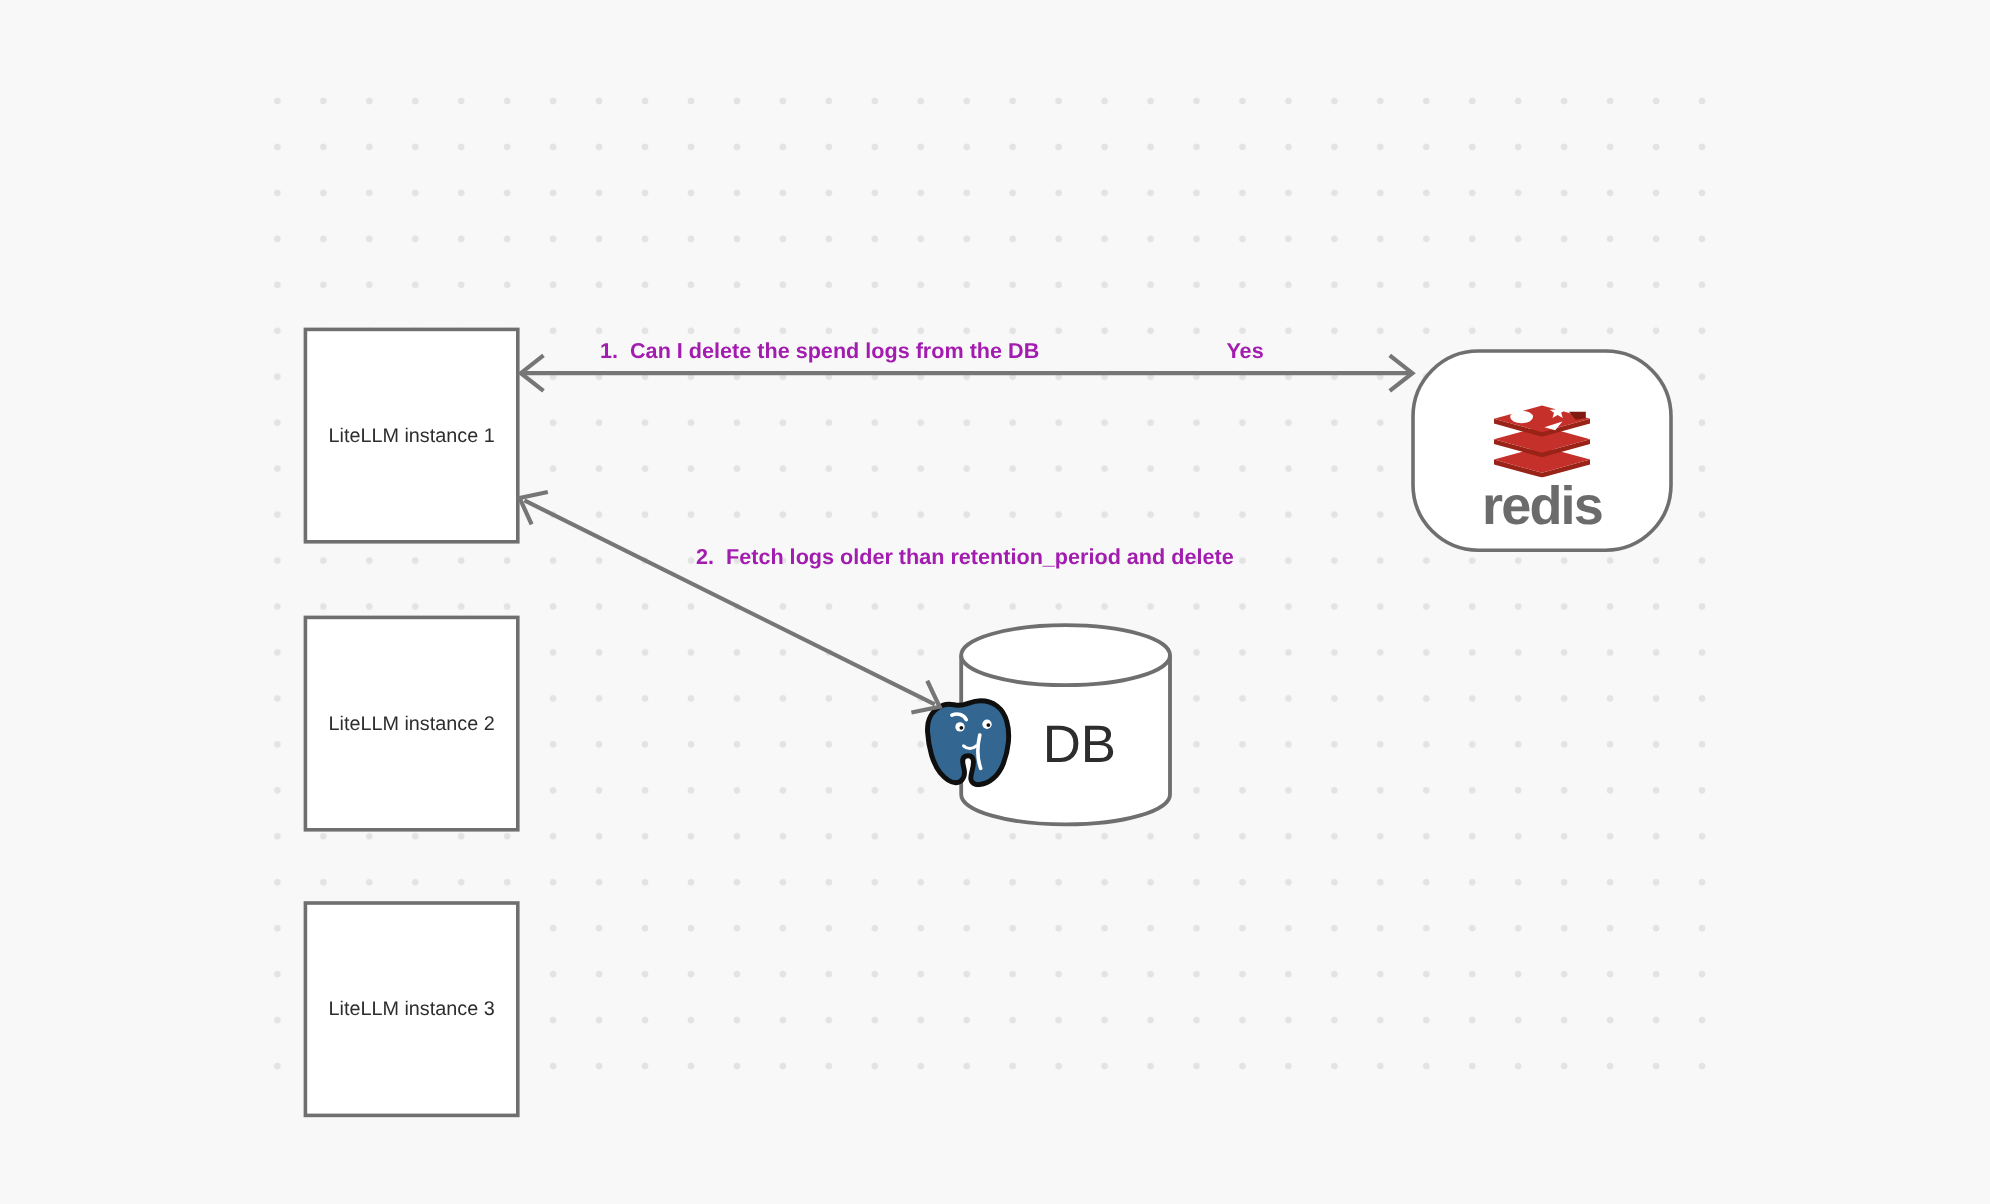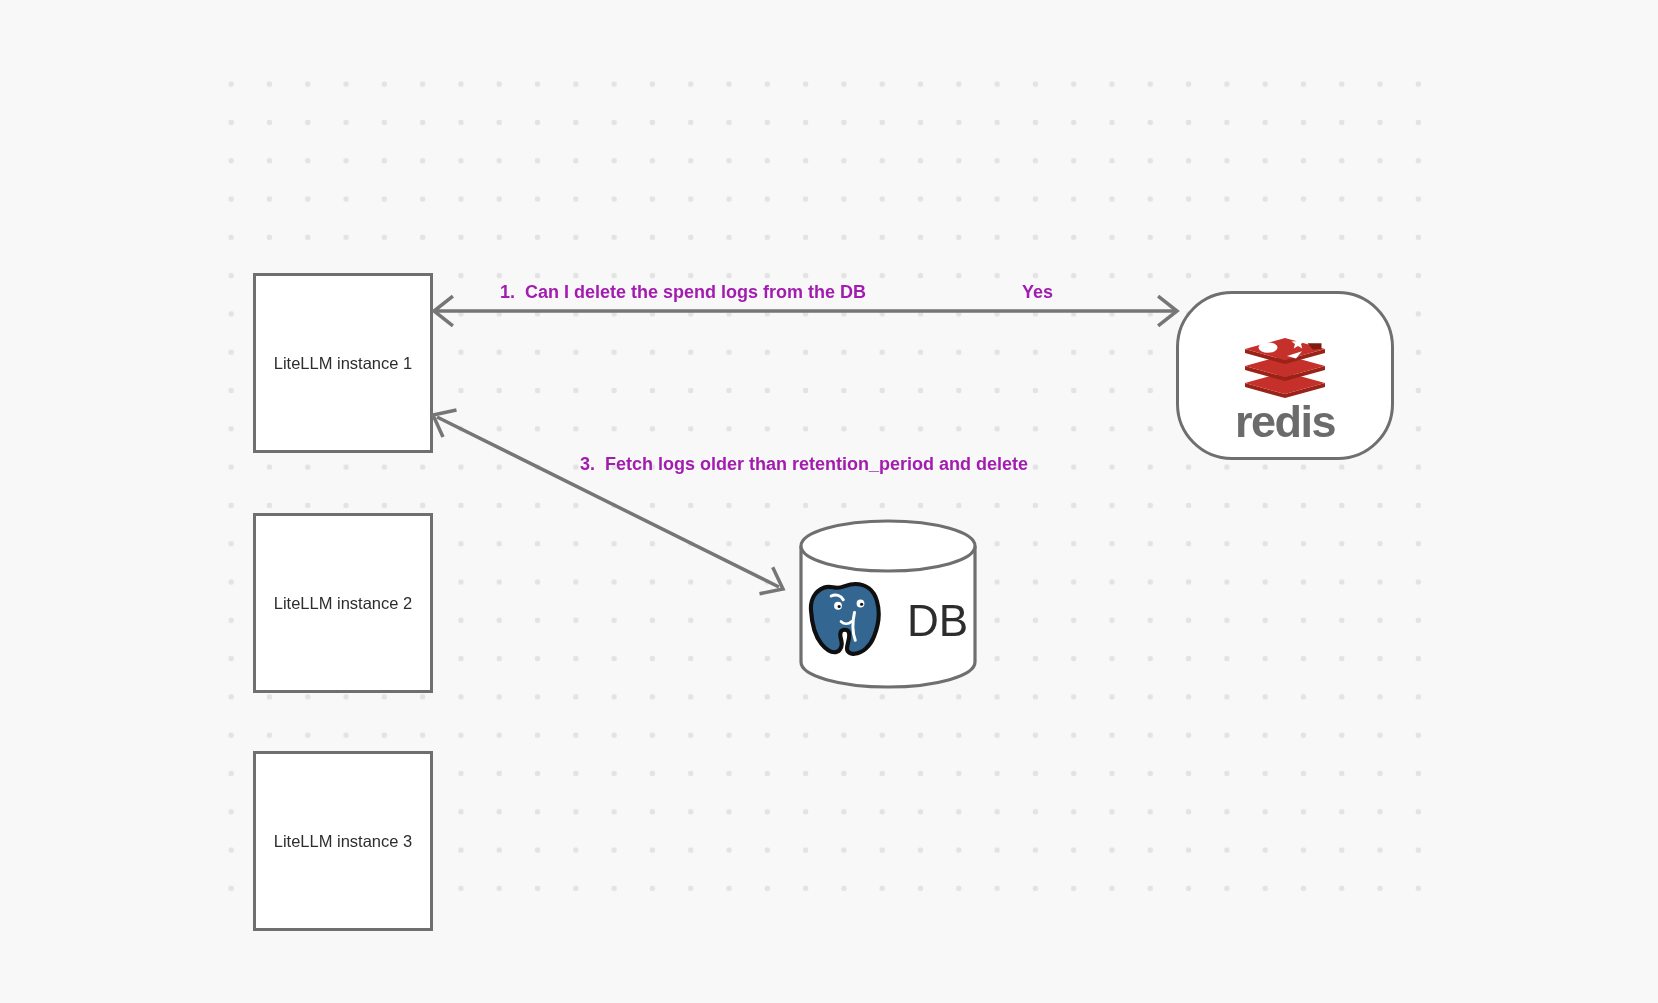--- a/index.html
+++ b/index.html
@@ -58,21 +58,21 @@
     letter-spacing: -1.5px;
     line-height: 1;
     color: #6b6b6b;
     margin-top: 1px;
   }
 
   
   .db-svg { position: absolute; left: 797px; top: 517px; }
   .db-content {
     position: absolute;
-    left: 799px; top: 578px;
+    left: 761px; top: 578px;
     width: 178px; height: 80px;
     display: flex; align-items: center; justify-content: center; gap: 26px;
   }
   .db-label {
     font-size: 44px;
     line-height: 1;
     color: #2d2d2d;
     margin-left: -2px;
     margin-top: 6px;
   }
@@ -161,15 +161,15 @@
       <g data-interactable="true">
         <path d="M437,417 L779,587"></path>
         <path d="M456.5,410 L433,415 L443,437"></path>
         <path d="M772.7,567.3 L783,589 L759.5,593.8"></path>
       </g>
     </g>
   </svg>
 
   <div class="edge-label label-edge1" data-interactable="true">1.  Can I delete the spend logs from the DB</div>
   <div class="edge-label label-edge1-response" data-interactable="true">Yes</div>
-  <div class="edge-label label-edge2" data-interactable="true">3.  Fetch logs older than retention_period and delete</div>
+  <div class="edge-label label-edge2" data-interactable="true">2.  Fetch logs older than retention_period and delete</div>
 
 </div>
 
 </body></html>

